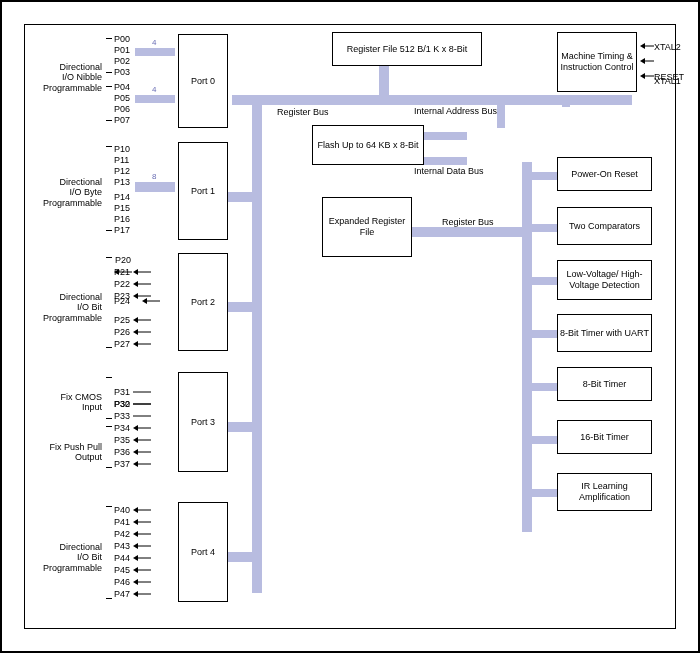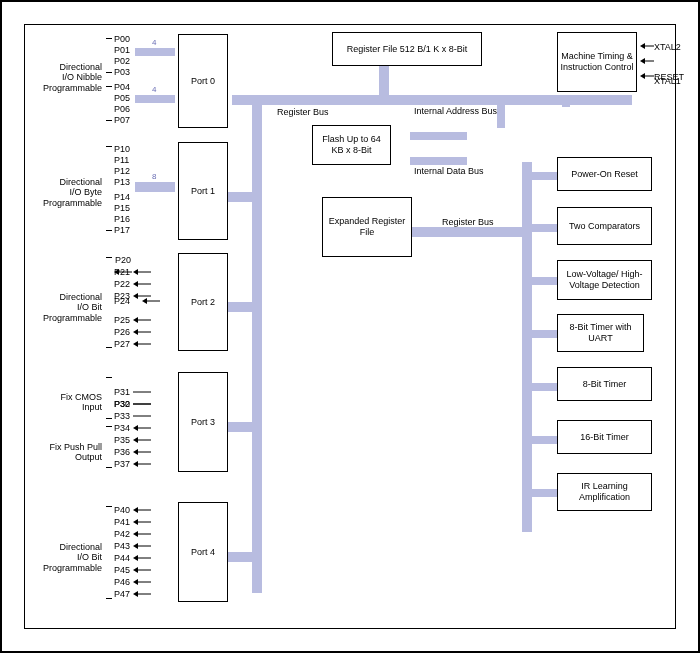--- a/index.html
+++ b/index.html
@@ -109,21 +109,21 @@
 <div class="busline" style="left:528px; top:487px; width:28px; height:8px;"></div>
 <div class="busline" style="left:528px; top:170px; width:28px; height:8px;"></div>
 
 <div class="busline" style="left:560px; top:93px; width:8px; height:12px;"></div>
 
 <div class="box" style="left:330px; top:30px; width:150px; height:34px;">
       <span>Register File
 512 B/1 K x 8-Bit</span>
     </div>
 
-<div class="box" style="left:310px; top:123px; width:79px; height:40px;">
+<div class="box" style="left:310px; top:123px; width:112px; height:40px;">
       <span>Flash
 Up to 64 KB x 8-Bit</span>
     </div>
 
 
 <div class="box" style="left:320px; top:195px; width:90px; height:60px;">
       <span>Expanded
 Register
 File</span>
     </div>
@@ -140,21 +140,21 @@
     </div>
 <div class="box" style="left:555px; top:205px; width:95px; height:38px;">
       <span>Two
 Comparators</span>
     </div>
 <div class="box" style="left:555px; top:258px; width:95px; height:40px;">
       <span>Low-Voltage/
 High-Voltage
 Detection</span>
     </div>
-<div class="box" style="left:555px; top:312px; width:87px; height:38px;">
+<div class="box" style="left:555px; top:312px; width:95px; height:38px;">
       <span>8-Bit Timer
 with UART</span>
     </div>
 <div class="box" style="left:555px; top:365px; width:95px; height:34px;">
       <span>8-Bit Timer</span>
     </div>
 <div class="box" style="left:555px; top:418px; width:95px; height:34px;">
       <span>16-Bit Timer</span>
     </div>
 <div class="box" style="left:555px; top:471px; width:95px; height:38px;">

